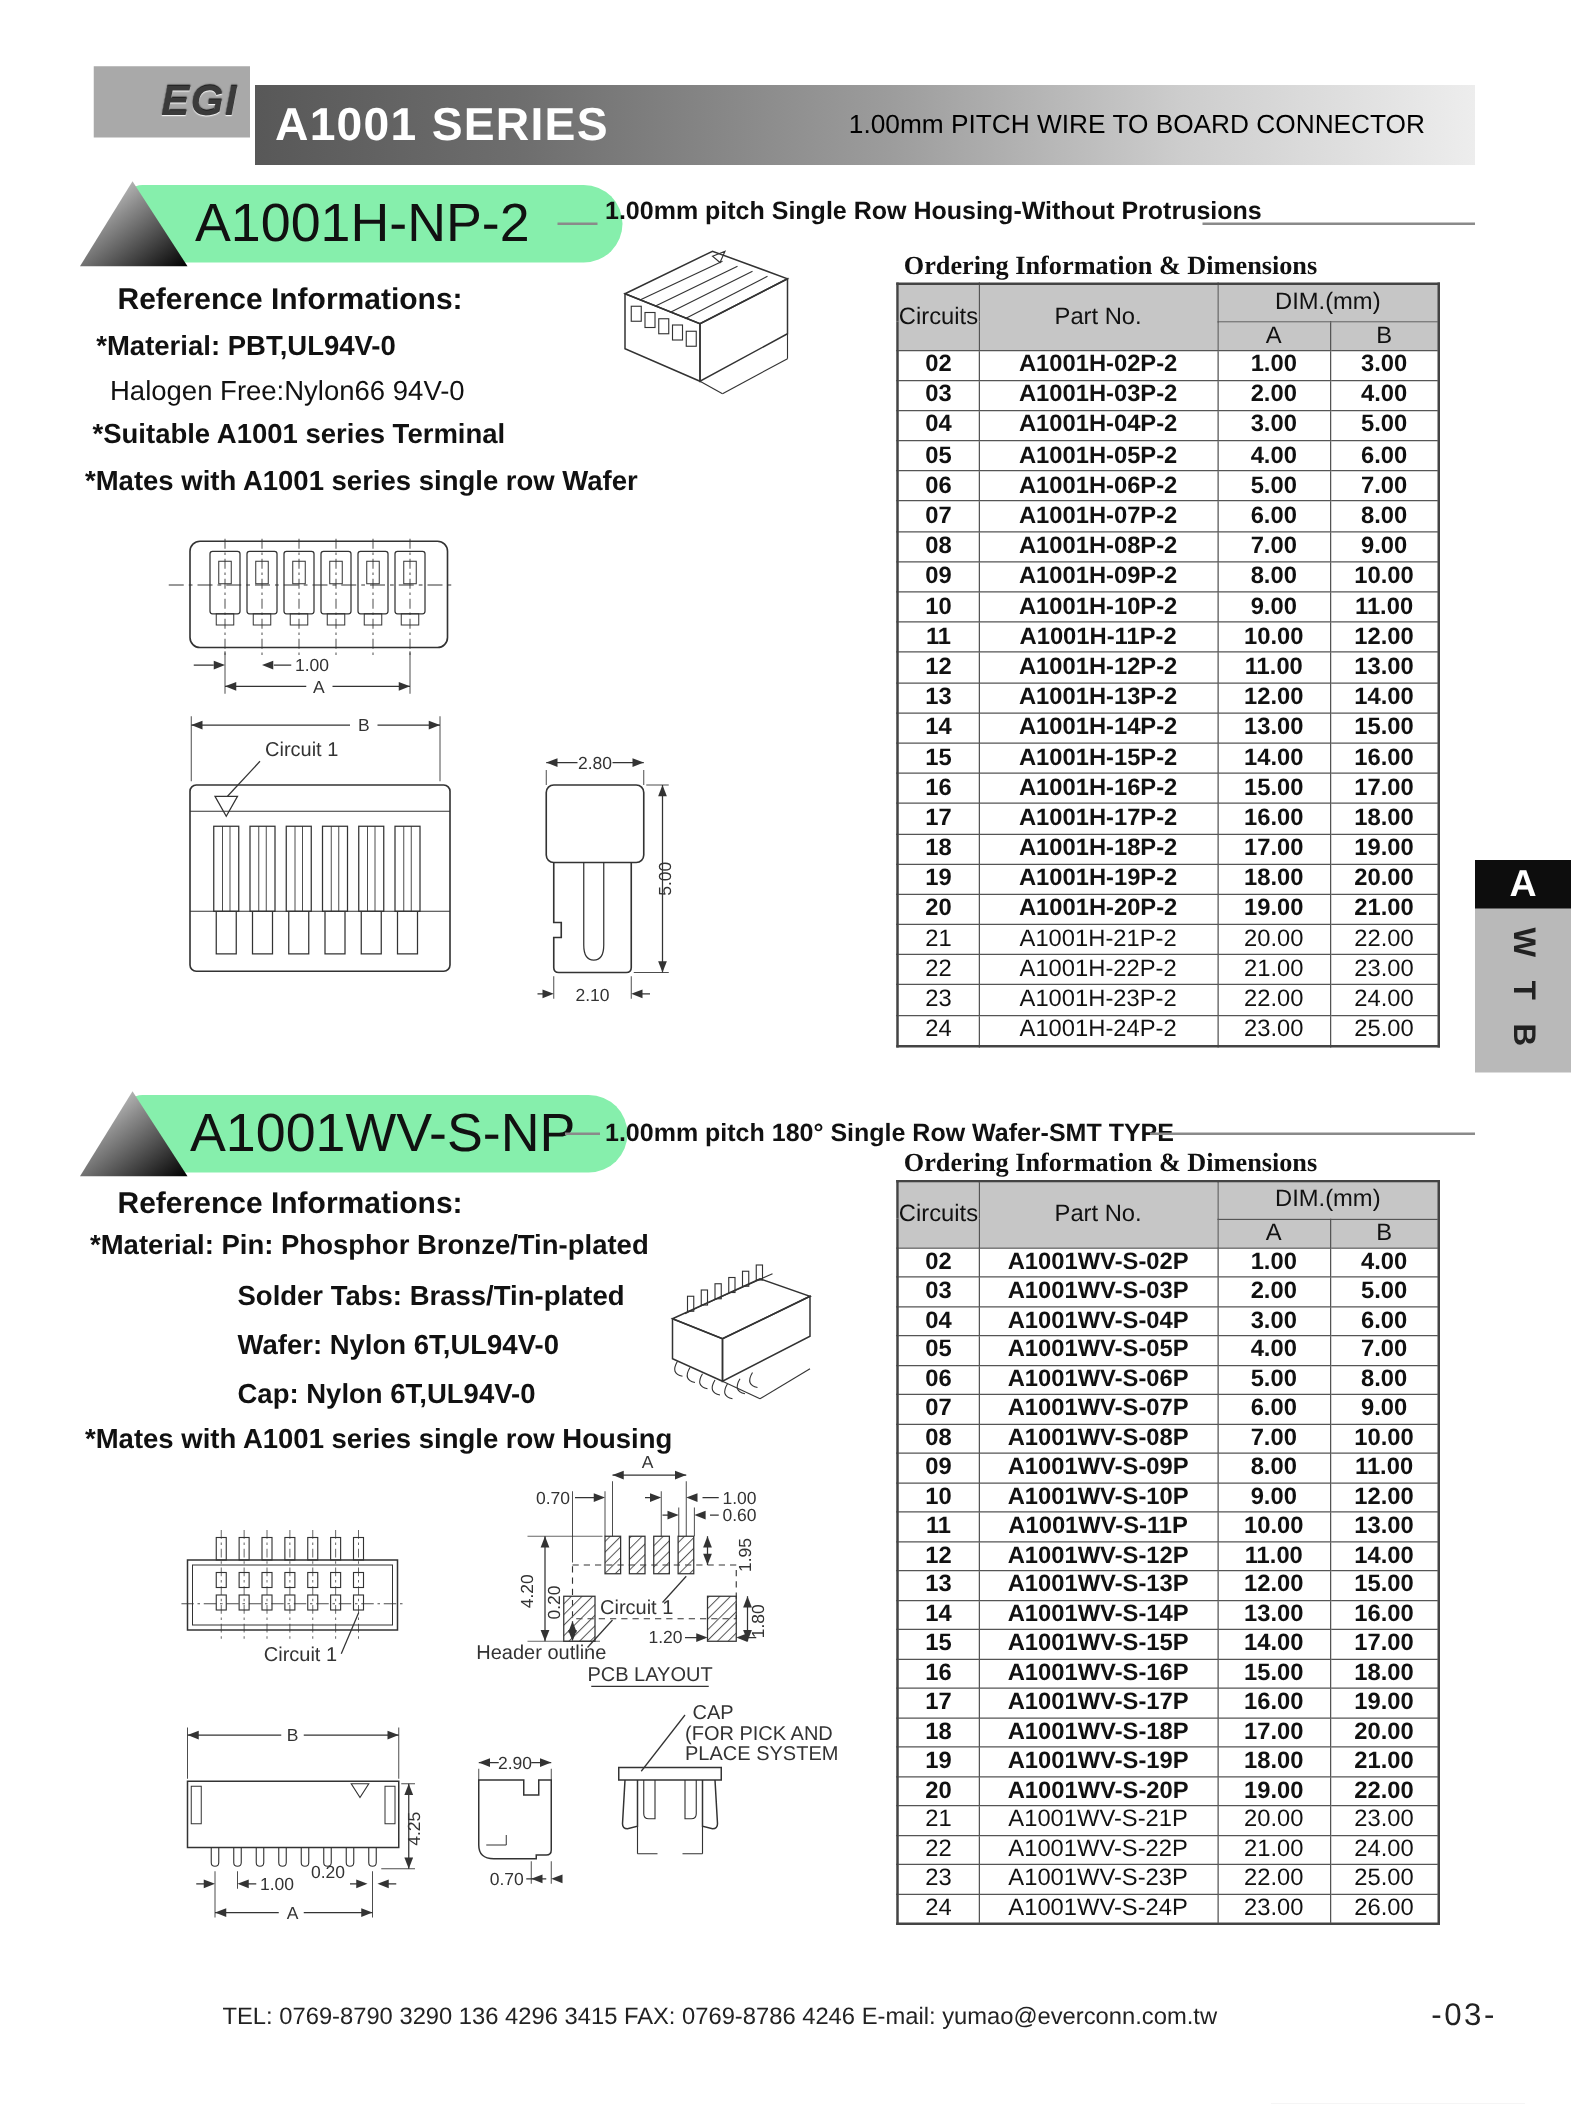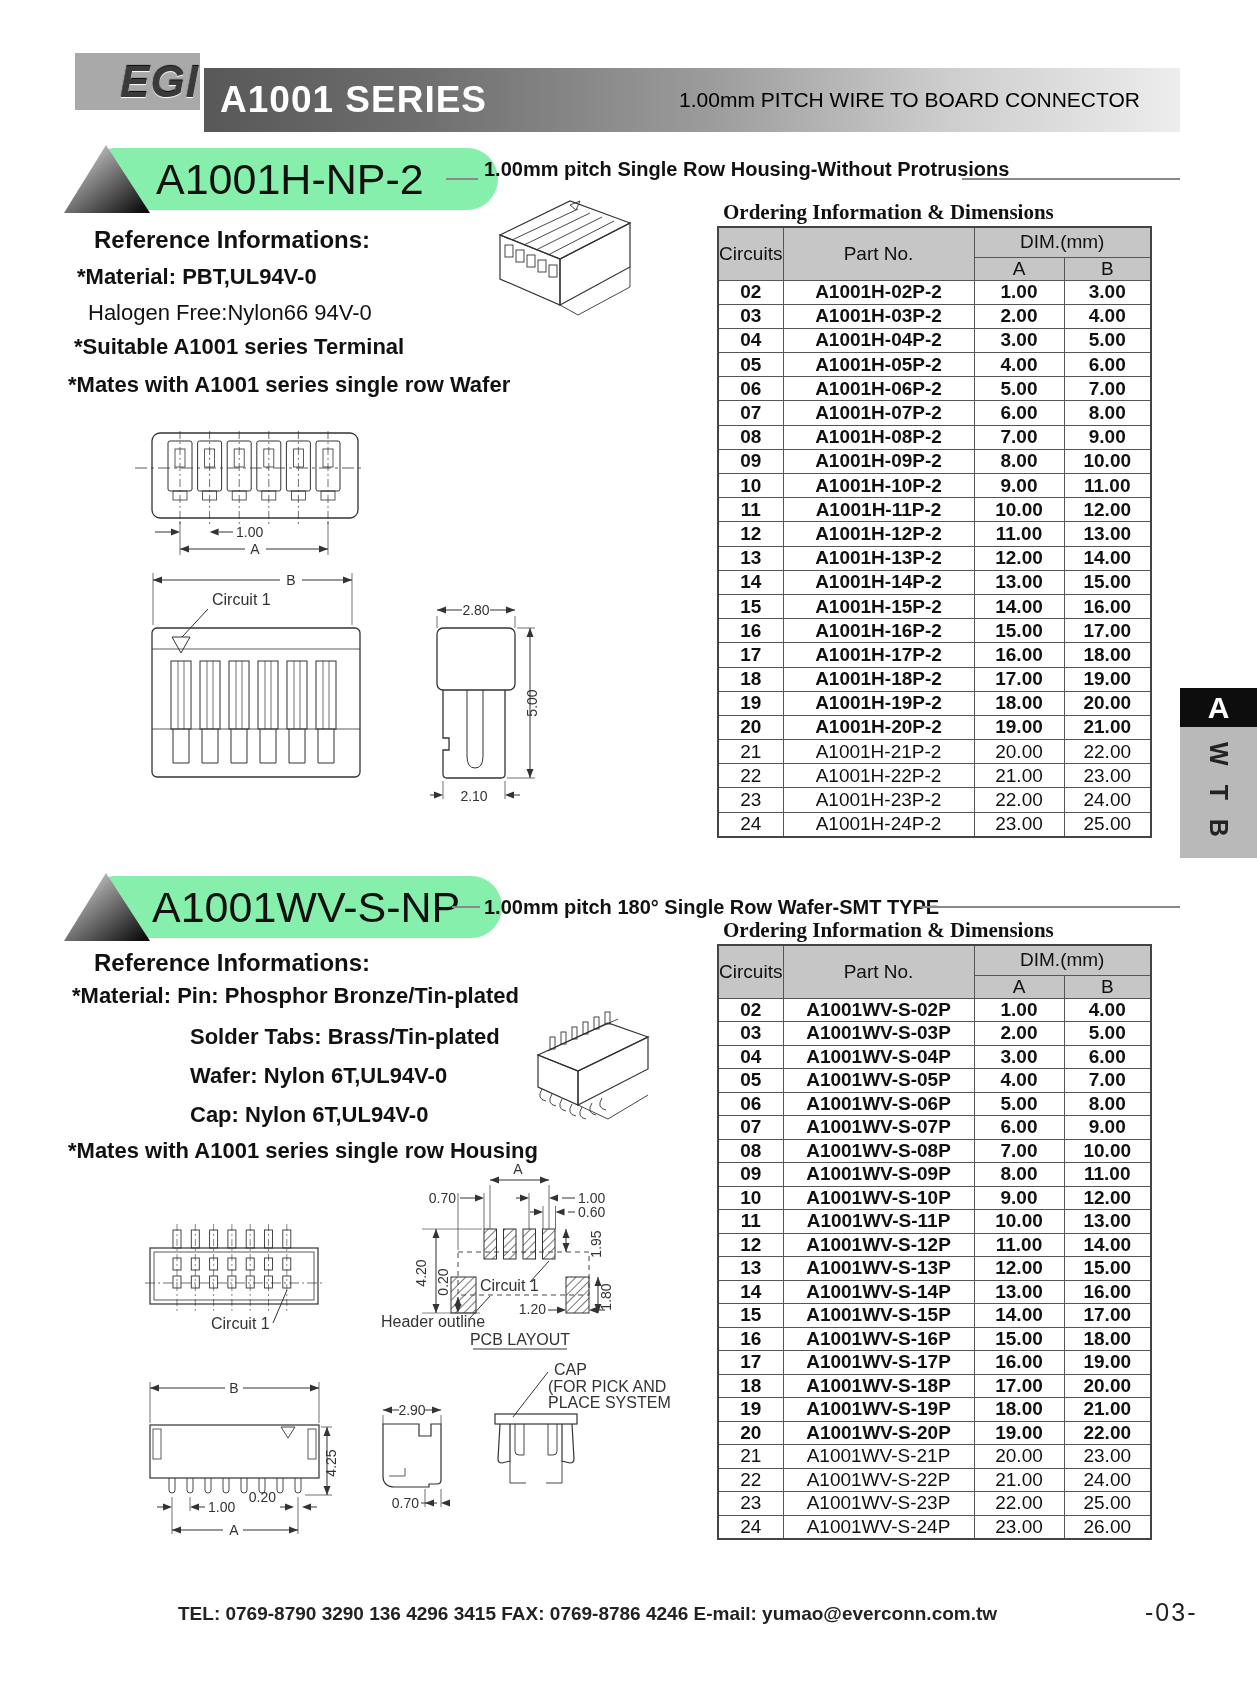--- a/index.html
+++ b/index.html
@@ -2,21 +2,21 @@
 <html><head>
 <meta charset="utf-8">
 <style>
   html,body{margin:0;padding:0;background:#e8e8e8;}
   #page{position:relative;width:1257px;height:1683px;background:#fff;margin:0 auto;
         font-family:"Liberation Sans",sans-serif;color:#111;overflow:hidden;}
   .abs{position:absolute;}
   
   .logo-box{left:75px;top:53px;width:125px;height:57px;background:#a9a9a9;
             display:flex;align-items:center;justify-content:center;}
-  .logo-text{font-size:44px;font-weight:bold;letter-spacing:1px;color:#3a3a3a;
+  .logo-text{font-size:34px;font-weight:bold;letter-spacing:1px;color:#3a3a3a;
              text-shadow:0 1px 1px #fff,0 -1px 1px #000;font-style:italic;margin-left:44px;}
   .header-bar{left:204px;top:68px;width:976px;height:64px;display:flex;align-items:center;
               background:linear-gradient(90deg,#585858,#6e6e6e 22%,#9c9c9c 52%,#cdcdcd 76%,#ededed 100%);}
   .series-title{color:#fff;font-size:37px;font-weight:bold;padding-left:16px;letter-spacing:1px;}
   .header-sub{margin-left:auto;padding-right:40px;font-size:21px;color:#000;}
   
   .pill{background:#86efac;border-radius:14px 31px 31px 14px;color:#111;
         font-size:43px;display:flex;align-items:center;}
   .tagline{font-size:20px;font-weight:bold;white-space:nowrap;}
   .hline{background:#8a8a8a;height:2px;}
@@ -776,16 +776,16 @@
       </tbody>
   </table>
 
   <div class="abs tab-a">
     <span>A</span>
   </div>
   <div class="abs tab-wtb">
     <span>W T B</span>
   </div>
 
-  <div class="abs footer-contact" style="left:178px;top:1603px;font-weight:bold;">TEL: 0769-8790 3290  136 4296 3415   FAX: 0769-8786 4246   E-mail: yumao@everconn.com.tw</div>
+  <div class="abs footer-contact" style="left:178px;top:1603px;">TEL: 0769-8790 3290  136 4296 3415   FAX: 0769-8786 4246   E-mail: yumao@everconn.com.tw</div>
   <div class="abs footer-page" style="left:1145px;top:1598px;">-03-</div>
 
 </div>
 
 </body></html>

